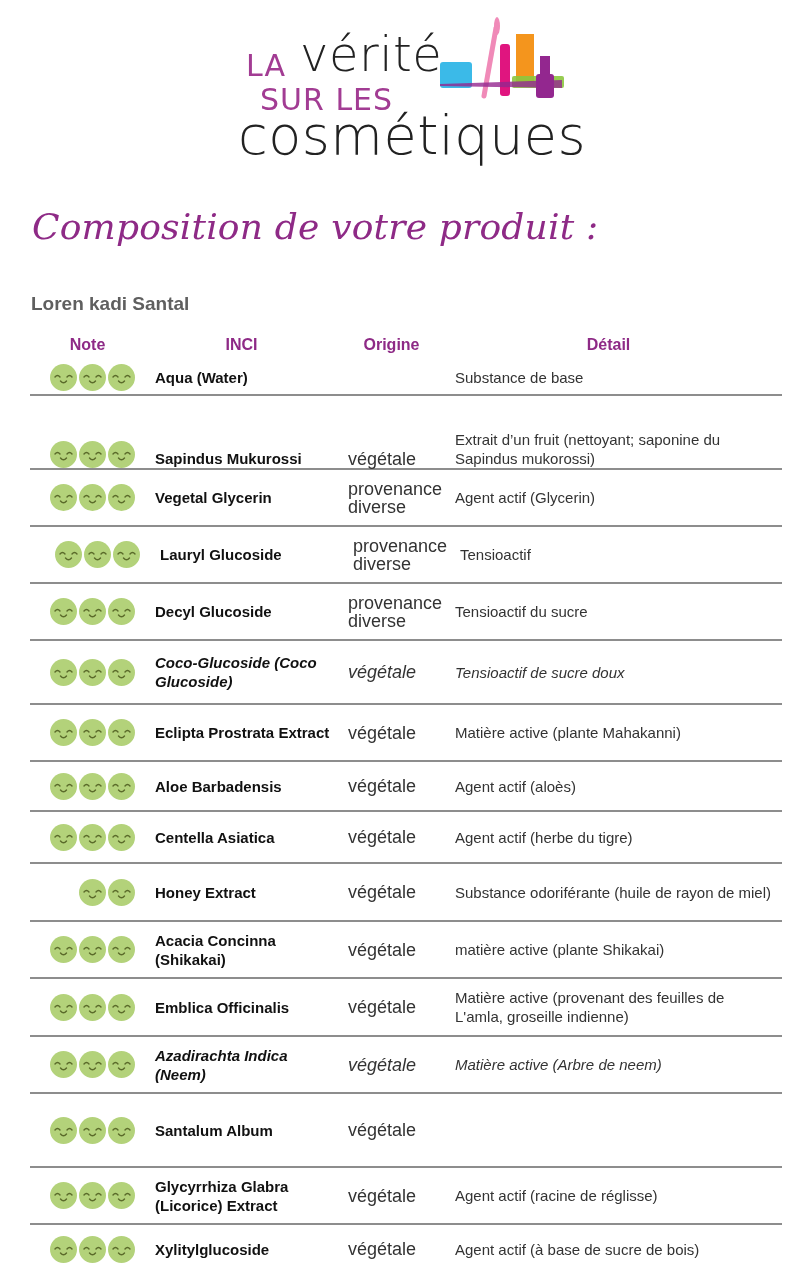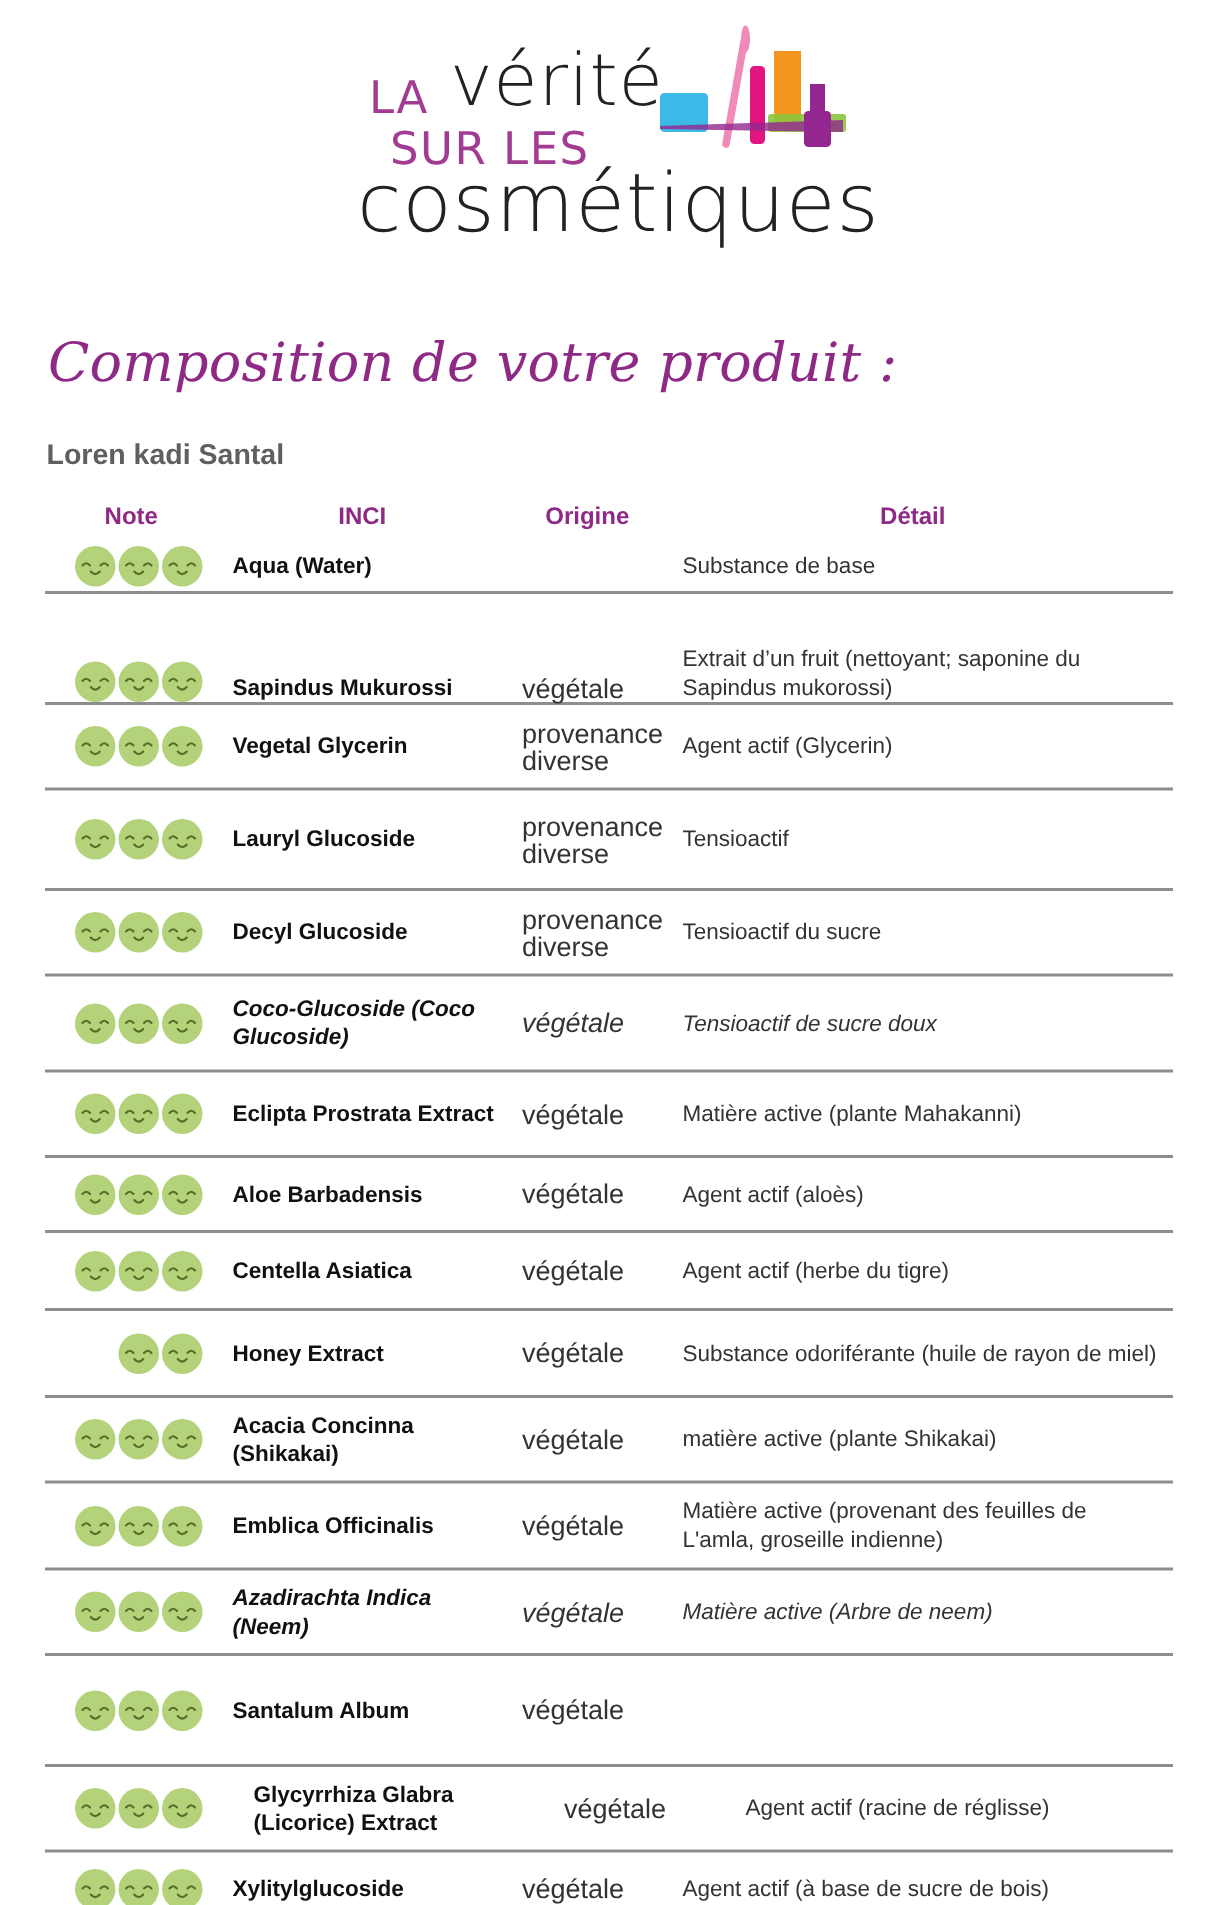--- a/index.html
+++ b/index.html
@@ -7,21 +7,21 @@
 
     
     .logo { position: absolute; left: 236px; top: 14px; width: 345px; height: 150px; }
     .logo .la { position: absolute; left: 10px; top: 34px; font-family: "DejaVu Sans", sans-serif; font-size: 30px; color: #a23c93; letter-spacing: 1px; }
     .logo .verite { position: absolute; left: 64px; top: 12px; font-family: "DejaVu Sans", sans-serif; font-weight: 200; font-size: 48px; color: #222; letter-spacing: 0.5px; }
     .logo .surles { position: absolute; left: 24px; top: 68px; font-family: "DejaVu Sans", sans-serif; font-size: 30px; color: #a23c93; letter-spacing: 1px; }
     .logo .cosm { position: absolute; left: 2px; top: 90px; font-family: "DejaVu Sans", sans-serif; font-weight: 200; font-size: 54px; color: #222; letter-spacing: 0.5px; }
     .logo svg.products { position: absolute; left: 196px; top: 0px; }
 
     
-    .main-title { position: absolute; left: 32px; top: 222px; font-family: "DejaVu Serif", serif; font-style: italic; font-size: 36px; color: #8e2a86; letter-spacing: 0.2px; }
+    .main-title { position: absolute; left: 32px; top: 206px; font-family: "DejaVu Serif", serif; font-style: italic; font-size: 36px; color: #8e2a86; letter-spacing: 0.2px; }
     .product-name { position: absolute; left: 31px; top: 293px; font-size: 19px; font-weight: bold; color: #5f5f5f; }
 
     
     .table { position: absolute; left: 30px; top: 330px; width: 780px; }
     .thead { display: flex; height: 30px; align-items: center; }
     .th { font-weight: bold; font-size: 16px; color: #8e2a86; text-align: center; }
     .col-note { width: 115px; flex: none; }
     .col-inci { width: 193px; flex: none; padding-left: 10px; box-sizing: border-box; }
     .col-origine { width: 107px; flex: none; padding-left: 10px; box-sizing: border-box; }
     .col-detail { width: 327px; flex: none; padding-left: 10px; box-sizing: border-box; }
@@ -156,21 +156,21 @@
               <path d="M5 13 q2.5 -3 5 0" stroke="#5a6a2a" stroke-width="1.4" fill="none" stroke-linecap="round"></path>
               <path d="M17 13 q2.5 -3 5 0" stroke="#5a6a2a" stroke-width="1.4" fill="none" stroke-linecap="round"></path>
               <path d="M10.5 17 q3 3.5 6 0" stroke="#5a6a2a" stroke-width="1.4" fill="none" stroke-linecap="round"></path>
             </svg>
           </span>
         </div>
     <div class="col-inci inci">Vegetal Glycerin</div>
     <div class="col-origine origine">provenance diverse</div>
     <div class="col-detail detail">Agent actif (Glycerin)</div>
   </div>
-      <div class="row" style="height: 67px;">
+      <div class="row" style="height: 57px; justify-content: center;">
     <div class="col-note">
           <span class="smiley" style="background: rgb(179, 210, 122);">
             <svg width="27" height="27" viewBox="0 0 27 27">
               <path d="M5 13 q2.5 -3 5 0" stroke="#5a6a2a" stroke-width="1.4" fill="none" stroke-linecap="round"></path>
               <path d="M17 13 q2.5 -3 5 0" stroke="#5a6a2a" stroke-width="1.4" fill="none" stroke-linecap="round"></path>
               <path d="M10.5 17 q3 3.5 6 0" stroke="#5a6a2a" stroke-width="1.4" fill="none" stroke-linecap="round"></path>
             </svg>
           </span>
           <span class="smiley" style="background: rgb(179, 210, 122);">
             <svg width="27" height="27" viewBox="0 0 27 27">
@@ -456,21 +456,21 @@
             <svg width="27" height="27" viewBox="0 0 27 27">
               <path d="M5 13 q2.5 -3 5 0" stroke="#5a6a2a" stroke-width="1.4" fill="none" stroke-linecap="round"></path>
               <path d="M17 13 q2.5 -3 5 0" stroke="#5a6a2a" stroke-width="1.4" fill="none" stroke-linecap="round"></path>
               <path d="M10.5 17 q3 3.5 6 0" stroke="#5a6a2a" stroke-width="1.4" fill="none" stroke-linecap="round"></path>
             </svg>
           </span>
         </div>
     <div class="col-inci inci">Santalum Album</div>
     <div class="col-origine origine">végétale</div>
   </div>
-      <div class="row" style="height: 57px; gap: 14px;">
+      <div class="row" style="height: 57px;">
     <div class="col-note">
           <span class="smiley" style="background: rgb(179, 210, 122);">
             <svg width="27" height="27" viewBox="0 0 27 27">
               <path d="M5 13 q2.5 -3 5 0" stroke="#5a6a2a" stroke-width="1.4" fill="none" stroke-linecap="round"></path>
               <path d="M17 13 q2.5 -3 5 0" stroke="#5a6a2a" stroke-width="1.4" fill="none" stroke-linecap="round"></path>
               <path d="M10.5 17 q3 3.5 6 0" stroke="#5a6a2a" stroke-width="1.4" fill="none" stroke-linecap="round"></path>
             </svg>
           </span>
           <span class="smiley" style="background: rgb(179, 210, 122);">
             <svg width="27" height="27" viewBox="0 0 27 27">

